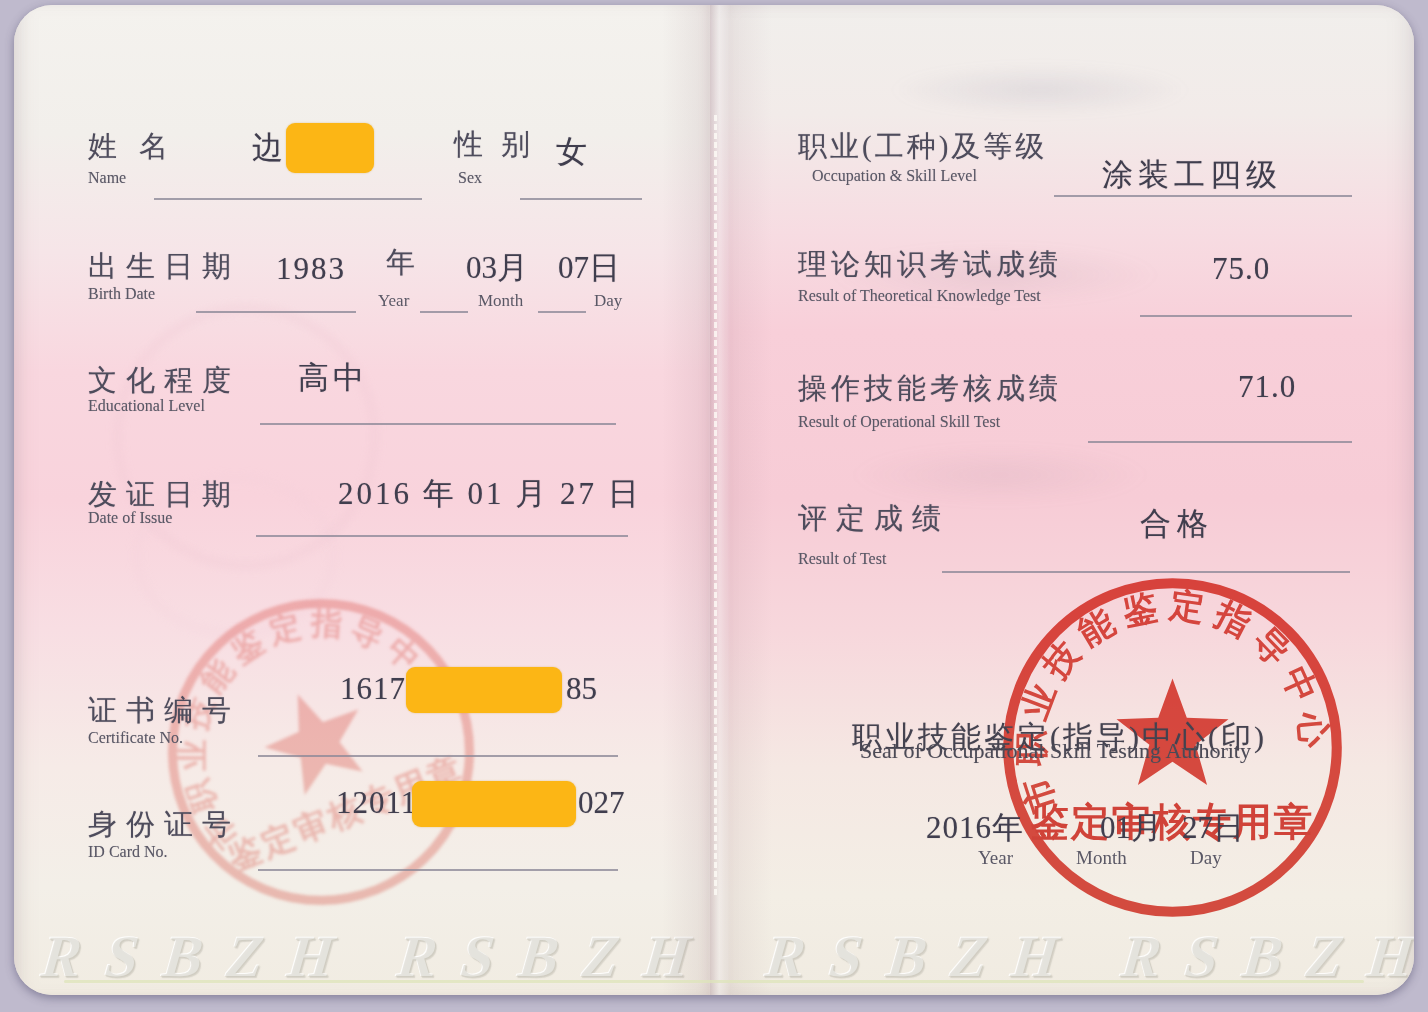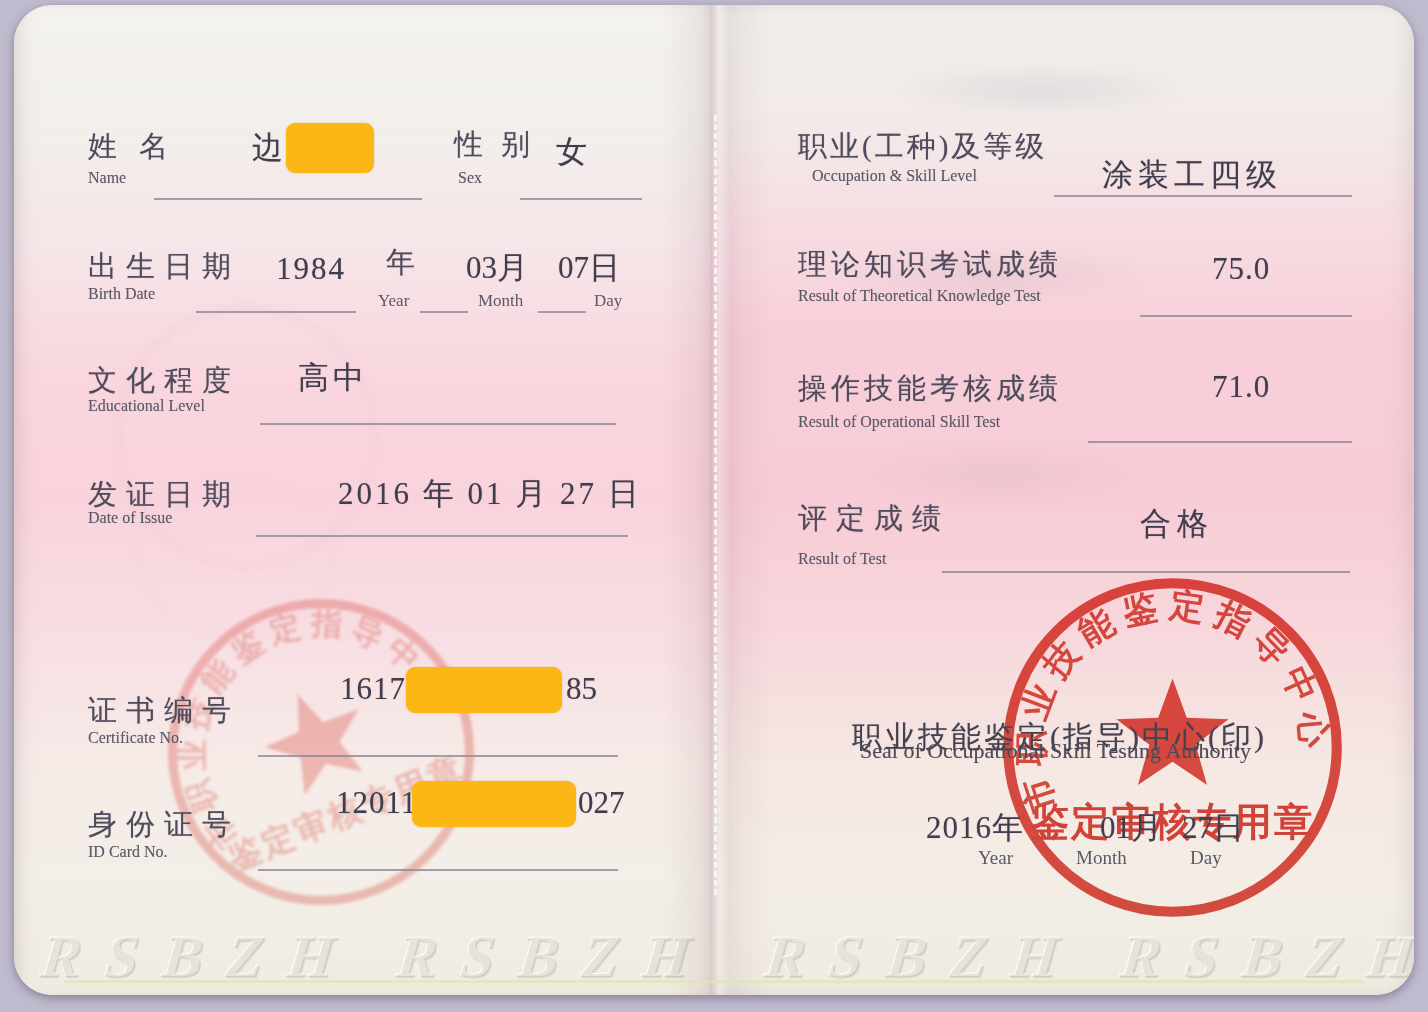--- a/index.html
+++ b/index.html
@@ -84,21 +84,21 @@
       <div class="val" style="left:238px;top:122px;">边</div>
       <div class="redact" style="left:272px;top:118px;width:88px;height:50px;"></div>
       <div class="zh" style="left:440px;top:120px;letter-spacing:18px;">性别</div>
       <div class="val" style="left:542px;top:126px;">女</div>
       <div class="en" style="left:74px;top:164px;">Name</div>
       <div class="uline" style="left:140px;top:193px;width:268px;"></div>
       <div class="en" style="left:444px;top:164px;">Sex</div>
       <div class="uline" style="left:506px;top:193px;width:122px;"></div>
 
       <div class="zh" style="left:74px;top:242px;letter-spacing:9px;">出生日期</div>
-      <div class="val" style="left:262px;top:246px;letter-spacing:2px;">1984</div>
+      <div class="val" style="left:262px;top:246px;letter-spacing:2px;">1983</div>
       <div class="zh" style="left:372px;top:238px;">年</div>
       <div class="val" style="left:452px;top:242px;">03月</div>
       <div class="val" style="left:544px;top:242px;">07日</div>
       <div class="en" style="left:74px;top:280px;">Birth Date</div>
       <div class="uline" style="left:182px;top:306px;width:160px;"></div>
       <div class="en-sm" style="left:364px;top:286px;">Year</div>
       <div class="uline" style="left:406px;top:306px;width:48px;"></div>
       <div class="en-sm" style="left:464px;top:286px;">Month</div>
       <div class="uline" style="left:524px;top:306px;width:48px;"></div>
       <div class="en-sm" style="left:580px;top:286px;">Day</div>
@@ -140,21 +140,21 @@
       <div class="val" style="left:392px;top:149px;letter-spacing:5px;">涂装工四级</div>
       <div class="en" style="left:102px;top:162px;text-align:center;">Occupation &amp; Skill Level</div>
       <div class="uline" style="left:344px;top:190px;width:298px;"></div>
 
       <div class="zh" style="left:88px;top:240px;letter-spacing:4px;">理论知识考试成绩</div>
       <div class="val" style="left:502px;top:246px;letter-spacing:1px;">75.0</div>
       <div class="en" style="left:88px;top:282px;">Result of Theoretical Knowledge Test</div>
       <div class="uline" style="left:430px;top:310px;width:212px;"></div>
 
       <div class="zh" style="left:88px;top:364px;letter-spacing:4px;">操作技能考核成绩</div>
-      <div class="val" style="left:502px;top:364px;letter-spacing:1px;text-align:center;">71.0</div>
+      <div class="val" style="left:528px;top:364px;letter-spacing:1px;text-align:center;">71.0</div>
       <div class="en" style="left:88px;top:408px;">Result of Operational Skill Test</div>
       <div class="uline" style="left:378px;top:436px;width:264px;"></div>
 
       <div class="zh" style="left:88px;top:494px;letter-spacing:9px;">评定成绩</div>
       <div class="val" style="left:430px;top:498px;letter-spacing:6px;">合格</div>
       <div class="en" style="left:88px;top:538px;margin-top:7px;">Result of Test</div>
       <div class="uline" style="left:232px;top:566px;width:408px;"></div>
 
       <svg class="seal-svg" width="365" height="365" viewBox="0 0 360 360" style="left:280px;top:560px;opacity:.92;filter:blur(.3px);">
         <circle cx="180" cy="180" r="162" fill="none" stroke="#dc4136" stroke-width="10"></circle>

